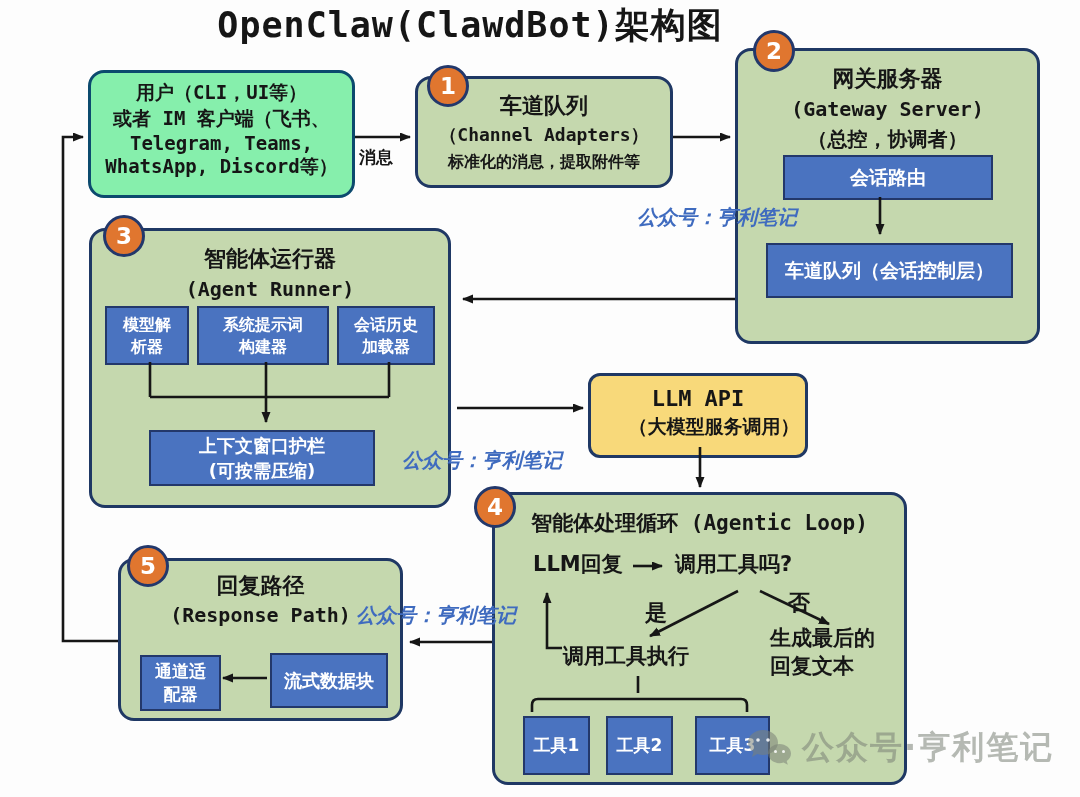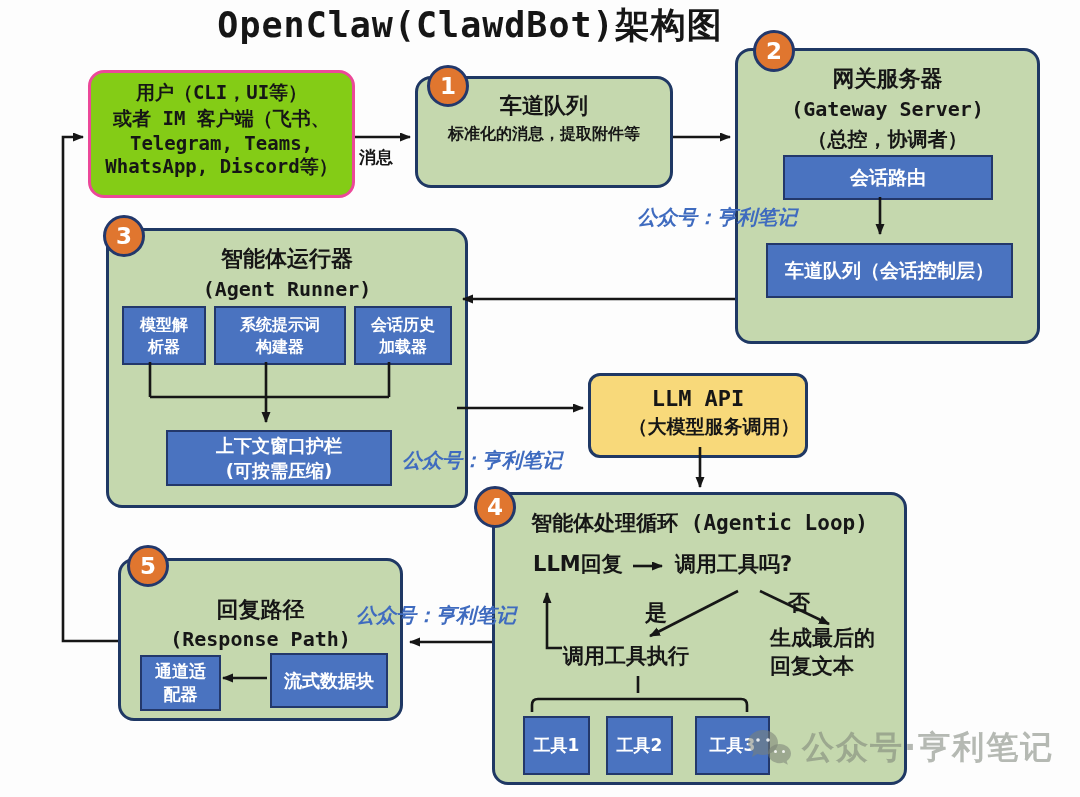--- a/index.html
+++ b/index.html
@@ -1,21 +1,21 @@
 <!DOCTYPE html>
 <html><head>
 <meta charset="utf-8">
 <style>
   html,body{margin:0;padding:0;background:#ffffff;}
   .canvas{position:relative;width:1080px;height:797px;background:#fdfdfd;overflow:hidden;
           font-family:"DejaVu Sans Mono","Liberation Mono",monospace;color:#161616;}
   .abs{position:absolute;}
   .page-title{top:2px;left:40px;width:860px;text-align:center;font-size:35px;font-weight:700;letter-spacing:1px;}
   .gbox{background:#c5d8ae;border:3px solid #1f3864;border-radius:16px;box-sizing:border-box;z-index:1;}
-  .pinkbox{background:#84cc16;border:3px solid #ec4899;border-radius:16px;box-sizing:border-box;z-index:1;}
+  .pinkbox{background:#86efac;border:3px solid #0c4a6e;border-radius:16px;box-sizing:border-box;z-index:1;}
   .ylbox{background:#f8d97a;border:3px solid #1f3864;border-radius:12px;box-sizing:border-box;z-index:1;text-align:center;}
   .bbox{position:absolute;background:#4a73c0;border:2px solid #23386b;box-sizing:border-box;color:#fff;
         display:flex;flex-direction:column;align-items:center;justify-content:center;
         font-family:"DejaVu Sans","Liberation Sans",sans-serif;font-weight:600;text-align:center;z-index:2;}
   .badge{position:absolute;width:42px;height:42px;border-radius:50%;background:#e0762f;border:3px solid #23386b;
          box-sizing:border-box;color:#fff;font-size:23px;font-weight:700;display:flex;align-items:center;justify-content:center;
          z-index:4;font-family:"DejaVu Sans","Liberation Sans",sans-serif;}
   .ttl{width:100%;text-align:center;font-weight:700;}
   .flow{position:absolute;font-family:"DejaVu Sans","Liberation Sans",sans-serif;font-weight:600;z-index:3;}
   svg.wires{position:absolute;left:0;top:0;z-index:3;pointer-events:none;}
@@ -64,34 +64,35 @@
     <div class="line">用户（CLI，UI等）</div>
     <div class="line">或者 IM 客户端（飞书、</div>
     <div class="line">Telegram, Teams,</div>
     <div class="line">WhatsApp, Discord等）</div>
   </div>
 
   <div class="abs" style="left:359px;top:146px;font-size:17px;font-weight:700;z-index:3;">消息</div>
 
   <div class="abs gbox" style="left:415px;top:76px;width:258px;height:112px;padding-top:12px;">
     <div class="ttl" style="font-size:22px;">车道队列</div>
+    <div class="ttl" style="font-size:18px;line-height:28px;">（Channel Adapters）</div>
     <div class="ttl" style="font-size:16px;line-height:26px;">标准化的消息，提取附件等</div>
   </div>
   <div class="badge" style="left:427px;top:65px;">1</div>
 
   <div class="abs gbox" style="left:735px;top:48px;width:305px;height:296px;padding-top:12px;">
     <div class="ttl" style="font-size:22px;line-height:31px;">网关服务器</div>
     <div class="ttl" style="font-size:20px;line-height:30px;">(Gateway Server)</div>
     <div class="ttl" style="font-size:20px;line-height:30px;">（总控，协调者）</div>
     <div class="bbox" style="left:45px;top:104px;width:210px;height:45px;font-size:19px;">会话路由</div>
     <div class="bbox" style="left:28px;top:192px;width:247px;height:55px;font-size:19px;">车道队列（会话控制层）</div>
   </div>
   <div class="badge" style="left:753px;top:30px;">2</div>
 
-  <div class="abs gbox" style="left:106px;top:228px;width:362px;height:280px;padding-top:12px;">
+  <div class="abs gbox" style="left:89px;top:228px;width:362px;height:280px;padding-top:12px;">
     <div class="ttl" style="font-size:22px;line-height:31px;">智能体运行器</div>
     <div class="ttl" style="font-size:20px;line-height:30px;">(Agent Runner)</div>
     <div class="bbox" style="left:13px;top:75px;width:84px;height:59px;font-size:16px;line-height:22px;">
       <div>模型解</div>
       <div>析器</div>
     </div>
     <div class="bbox" style="left:105px;top:75px;width:132px;height:59px;font-size:16px;line-height:22px;">
       <div>系统提示词</div>
       <div>构建器</div>
     </div>
@@ -122,21 +123,21 @@
   <div class="flow" style="left:675px;top:550px;font-size:21px;">调用工具吗?</div>
   <div class="flow" style="left:645px;top:598px;font-size:22px;">是</div>
   <div class="flow" style="left:788px;top:588px;font-size:22px;">否</div>
   <div class="flow" style="left:563px;top:642px;font-size:21px;">调用工具执行</div>
   <div class="flow" style="left:770px;top:624px;font-size:21px;line-height:28px;">
     <div>生成最后的</div>
     <div>回复文本</div>
   </div>
 
   <div class="abs gbox" style="left:118px;top:558px;width:285px;height:163px;padding-top:10px;">
-    <div class="ttl" style="font-size:22px;line-height:30px;margin-top:24px;">回复路径</div>
+    <div class="ttl" style="font-size:22px;line-height:30px;">回复路径</div>
     <div class="ttl" style="font-size:20px;line-height:28px;">(Response Path)</div>
     <div class="bbox" style="left:19px;top:94px;width:81px;height:56px;font-size:17px;line-height:23px;">
       <div>通道适</div>
       <div>配器</div>
     </div>
     <div class="bbox" style="left:149px;top:92px;width:118px;height:55px;font-size:18px;">流式数据块</div>
   </div>
   <div class="badge" style="left:127px;top:545px;">5</div>
 
   <div class="wm" style="left:637px;top:204px;">公众号：亨利笔记</div>

